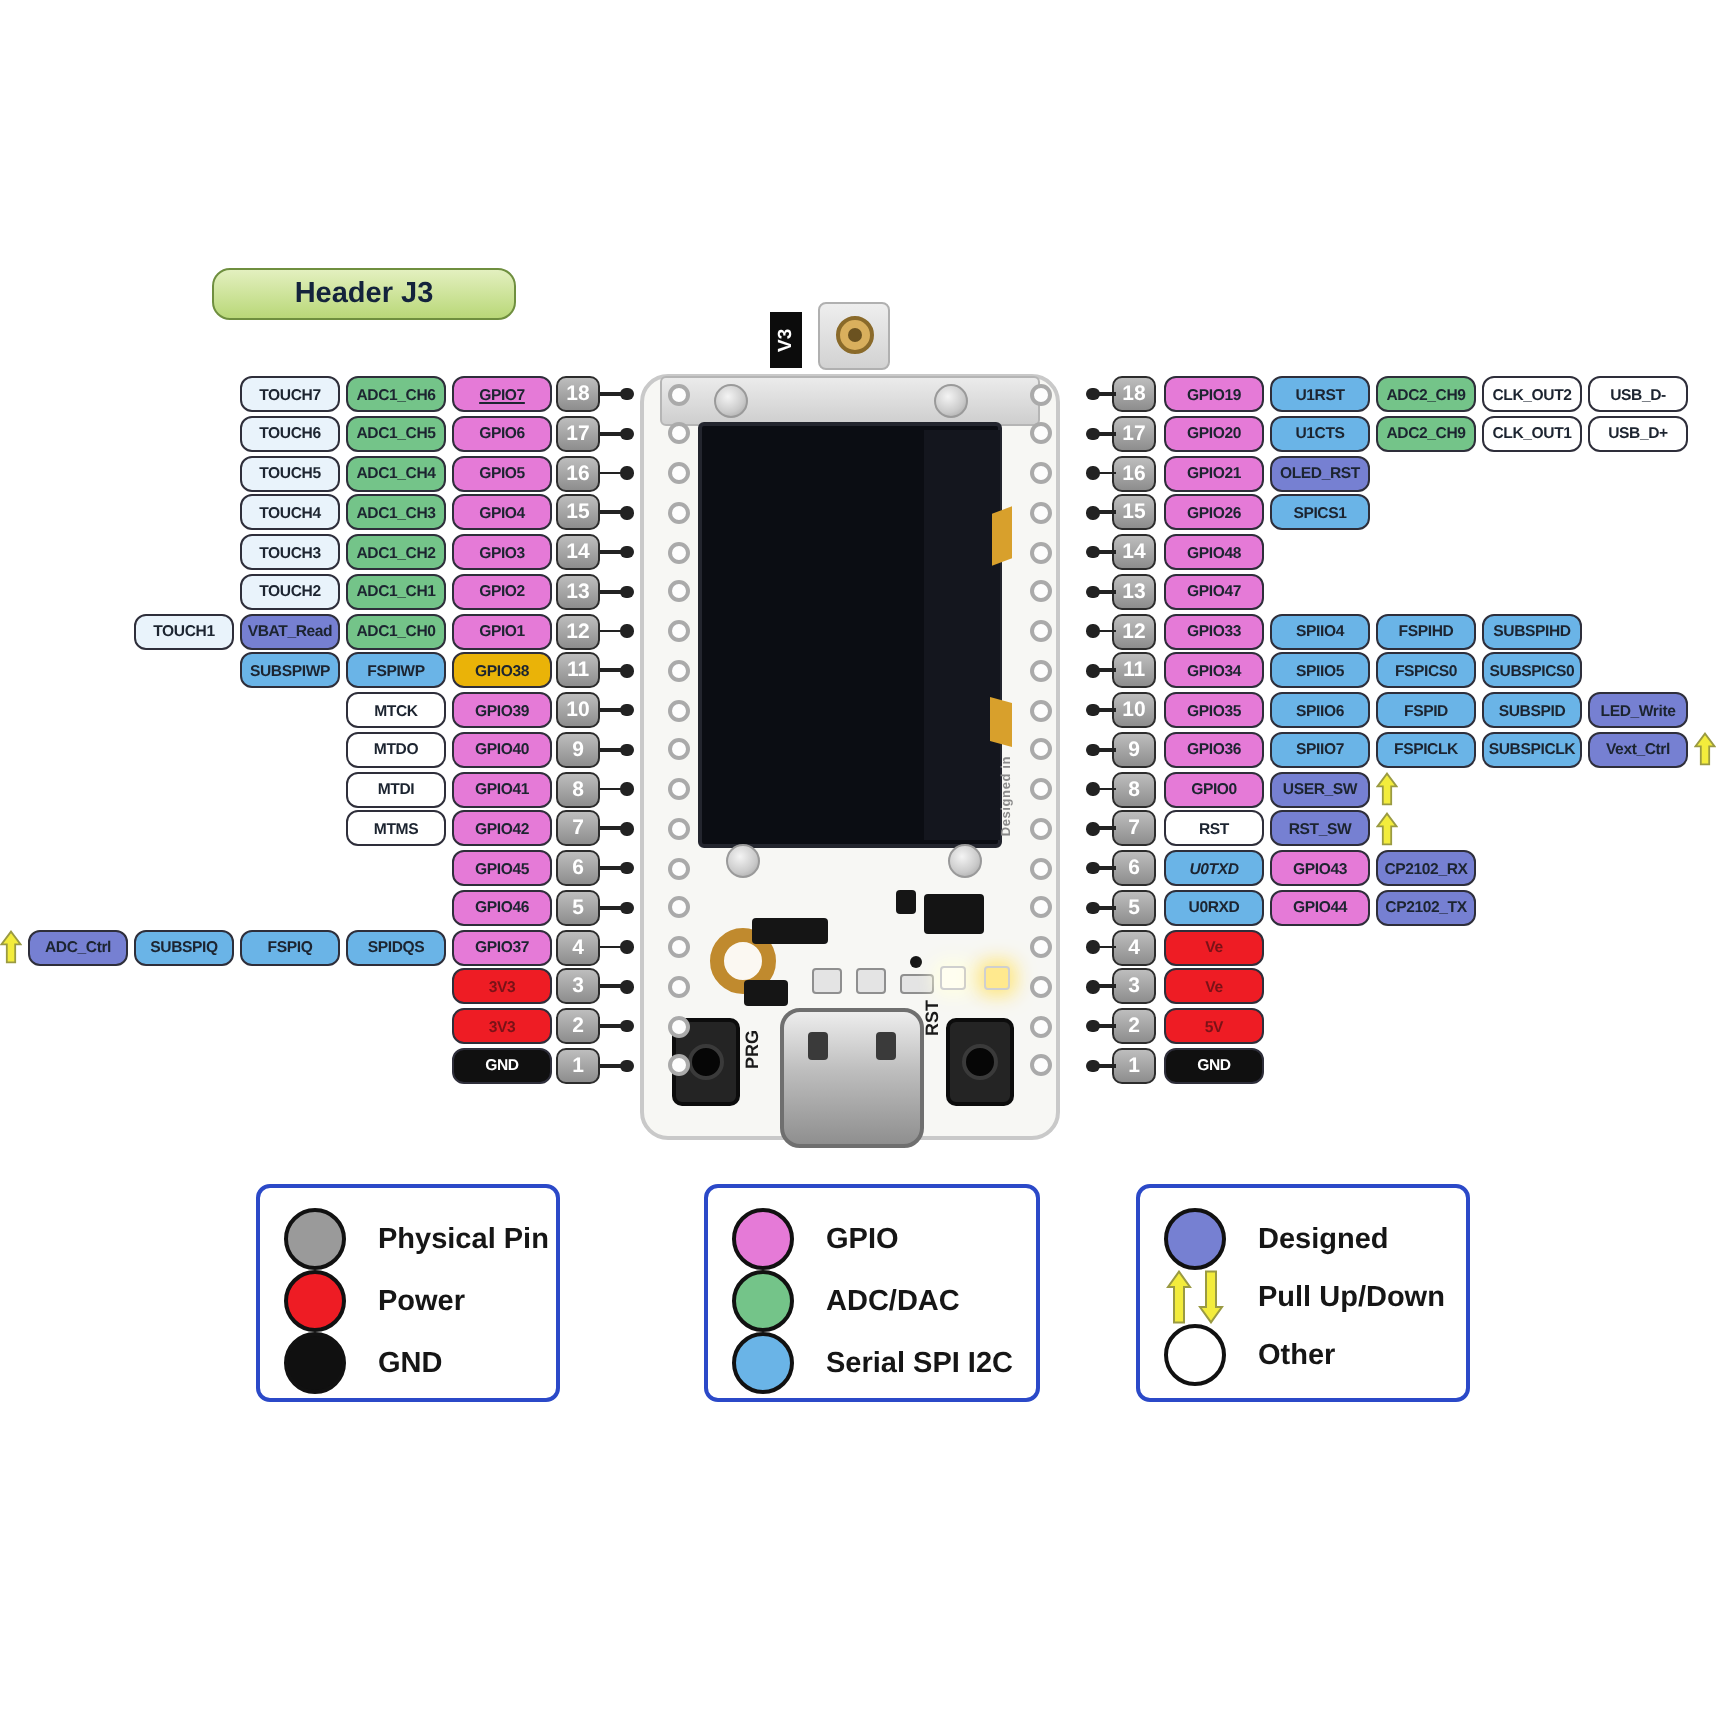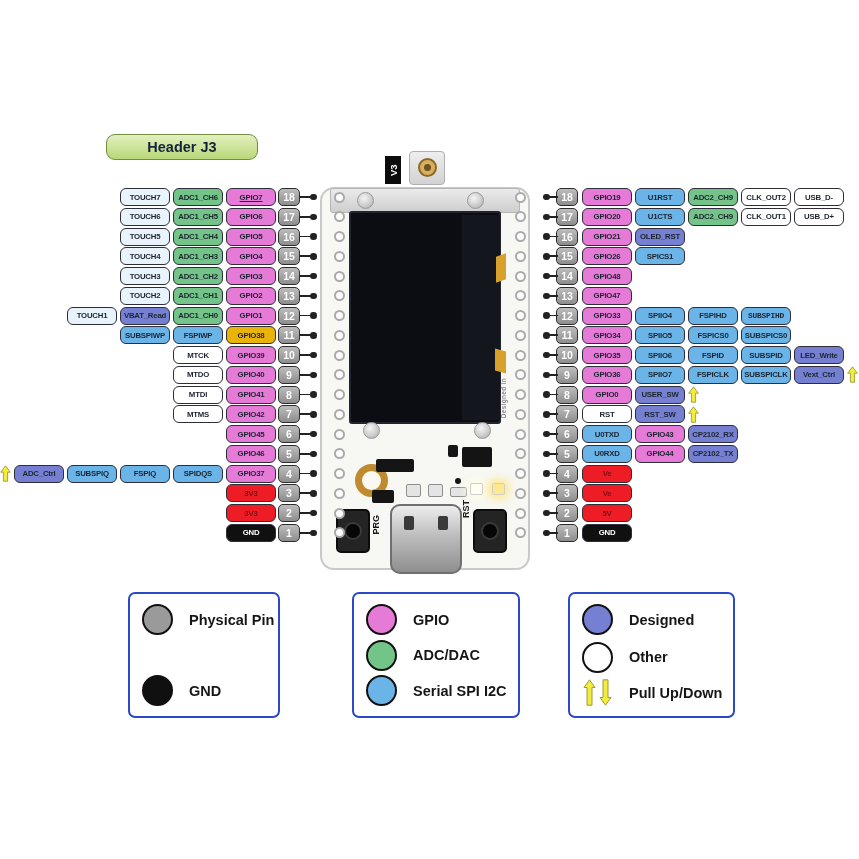--- a/index.html
+++ b/index.html
@@ -60,21 +60,21 @@
   .led.white{left:470px;top:483px;background:#fffef0;box-shadow:0 0 9px 3px rgba(255,255,225,0.95);}
   .led.yellow{left:492px;top:483px;background:#ffe98e;box-shadow:0 0 9px 3px rgba(255,230,120,0.95);}
   .usb{position:absolute;left:390px;top:504px;width:72px;height:70px;border-radius:10px;box-sizing:border-box;
     background:linear-gradient(180deg,#ededed,#bdbdbd 45%,#8f8f8f);border:2px solid #6f6f6f;}
   .usb-slot{position:absolute;width:10px;height:14px;background:#3a3a3a;border-radius:2px;}
   .btn{position:absolute;width:34px;height:44px;background:#242424;border:2px solid #0c0c0c;border-radius:5px;box-sizing:border-box;}
   .btn-cap{position:absolute;width:18px;height:18px;border-radius:50%;background:#060606;border:2px solid #3a3a3a;box-sizing:border-box;}
   .btn-label{position:absolute;font-size:9px;font-weight:bold;color:#1a1a1a;writing-mode:vertical-rl;transform:rotate(180deg);}
 
   
-  .legend-box{position:absolute;top:592px;height:126px;border:2.5px solid #2b49c8;border-radius:7px;background:#fff;
+  .legend-box{position:absolute;top:592px;height:109px;border:2.5px solid #2b49c8;border-radius:7px;background:#fff;
     box-sizing:border-box;display:flex;flex-direction:column;justify-content:space-between;padding:10px 12px;}
   .legend-row{display:flex;align-items:center;gap:16px;}
   .legend-swatch{width:31px;height:31px;border-radius:50%;border:2.2px solid #111;box-sizing:border-box;flex:none;}
   .legend-pull{width:31px;display:flex;gap:3px;justify-content:center;flex:none;}
   .legend-label{font-weight:bold;font-size:14.5px;color:#161616;white-space:nowrap;}
 </style>
 </head>
 <body>
 
 <div id="canvas">
@@ -331,21 +331,21 @@
         <div class="pill" style="background: rgb(229, 122, 215);">GPIO47</div>
       </div>
       <div class="badge" style="top: 286.75px; left: 556px;">13</div>
       <div class="cline" style="top: 294.95px; left: 546px; width: 12px;"></div>
       <div class="cdot" style="top: 292.55px; left: 543px;"></div>
       <div class="hole" style="top: 290.25px; left: 515px;"></div>
       <div class="pin-row" style="top: 306.5px; left: 582px;">
         <div class="pill" style="background: rgb(229, 122, 215);">GPIO33</div>
         <div class="pill" style="background: rgb(106, 180, 231);">SPIIO4</div>
         <div class="pill" style="background: rgb(106, 180, 231);">FSPIHD</div>
-        <div class="pill" style="background: rgb(106, 180, 231); font-family: Liberation Mono, monospace;">SUBSPIHD</div>
+        <div class="pill" style="background: rgb(106, 180, 231);">SUBSPIHD</div>
       </div>
       <div class="badge" style="top: 306.5px; left: 556px;">12</div>
       <div class="cline" style="top: 314.7px; left: 546px; width: 12px;"></div>
       <div class="cdot" style="top: 312.3px; left: 543px;"></div>
       <div class="hole" style="top: 310px; left: 515px;"></div>
       <div class="pin-row" style="top: 326.25px; left: 582px;">
         <div class="pill" style="background: rgb(229, 122, 215);">GPIO34</div>
         <div class="pill" style="background: rgb(106, 180, 231);">SPIIO5</div>
         <div class="pill" style="background: rgb(106, 180, 231);">FSPICS0</div>
         <div class="pill" style="background: rgb(106, 180, 231);">SUBSPICS0</div>
@@ -401,21 +401,21 @@
           <svg width="11" height="17" viewBox="0 0 11 17">
             <path d="M5.5 0.8 L10.3 7.2 H7.6 V16.2 H3.4 V7.2 H0.7 Z" fill="#f3ec3c" stroke="#9a9a42" stroke-width="0.9"></path>
           </svg>
         </div>
       </div>
       <div class="badge" style="top: 405.25px; left: 556px;">7</div>
       <div class="cline" style="top: 413.45px; left: 546px; width: 12px;"></div>
       <div class="cdot" style="top: 411.05px; left: 543px;"></div>
       <div class="hole" style="top: 408.75px; left: 515px;"></div>
       <div class="pin-row" style="top: 425px; left: 582px;">
-        <div class="pill" style="background: rgb(106, 180, 231);">U0TXD</div>
+        <div class="pill" style="background: rgb(106, 180, 231); font-style: italic;">U0TXD</div>
         <div class="pill" style="background: rgb(229, 122, 215);">GPIO43</div>
         <div class="pill" style="background: rgb(118, 128, 210);">CP2102_RX</div>
       </div>
       <div class="badge" style="top: 425px; left: 556px;">6</div>
       <div class="cline" style="top: 433.2px; left: 546px; width: 12px;"></div>
       <div class="cdot" style="top: 430.8px; left: 543px;"></div>
       <div class="hole" style="top: 428.5px; left: 515px;"></div>
       <div class="pin-row" style="top: 444.75px; left: 582px;">
         <div class="pill" style="background: rgb(106, 180, 231);">U0RXD</div>
         <div class="pill" style="background: rgb(229, 122, 215);">GPIO44</div>
@@ -455,20 +455,24 @@
       <div class="hole" style="top: 527.25px; left: 515px;"></div>
     </div>
 
   <div id="legend-layer">
       <div class="legend-box" style="left: 128px; width: 152px;">
         <div class="legend-row">
           <div class="legend-swatch" style="background: rgb(154, 154, 154);"></div>
           <div class="legend-label">Physical Pin</div>
         </div>
         <div class="legend-row">
+          <div class="legend-swatch" style="background: rgb(238, 28, 36);"></div>
+          <div class="legend-label">Power</div>
+        </div>
+        <div class="legend-row">
           <div class="legend-swatch" style="background: rgb(16, 16, 16);"></div>
           <div class="legend-label">GND</div>
         </div>
       </div>
       <div class="legend-box" style="left: 352px; width: 168px;">
         <div class="legend-row">
           <div class="legend-swatch" style="background: rgb(229, 122, 215);"></div>
           <div class="legend-label">GPIO</div>
         </div>
         <div class="legend-row">
@@ -477,32 +481,32 @@
         </div>
         <div class="legend-row">
           <div class="legend-swatch" style="background: rgb(106, 180, 231);"></div>
           <div class="legend-label">Serial SPI I2C</div>
         </div>
       </div>
       <div class="legend-box" style="left: 568px; width: 167px;">
         <div class="legend-row">
           <div class="legend-swatch" style="background: rgb(118, 128, 210);"></div>
           <div class="legend-label">Designed</div>
-        </div>
-        <div class="legend-row">
-          <div class="legend-swatch" style="background: rgb(255, 255, 255);"></div>
-          <div class="legend-label">Other</div>
         </div>
         <div class="legend-row">
           <div class="legend-pull">
             <svg width="13" height="27" viewBox="0 0 13 27">
               <path d="M6.5 0.8 L12 8.5 H9 V26.2 H4 V8.5 H1 Z" fill="#f3ec3c" stroke="#9a9a42" stroke-width="1"></path>
             </svg>
             <svg width="13" height="27" viewBox="0 0 13 27">
               <path d="M6.5 26.2 L12 18.5 H9 V0.8 H4 V18.5 H1 Z" fill="#f3ec3c" stroke="#9a9a42" stroke-width="1"></path>
             </svg>
           </div>
           <div class="legend-label">Pull Up/Down</div>
         </div>
+        <div class="legend-row">
+          <div class="legend-swatch" style="background: rgb(255, 255, 255);"></div>
+          <div class="legend-label">Other</div>
+        </div>
       </div>
     </div>
 
 </div>
 
 </body></html>

